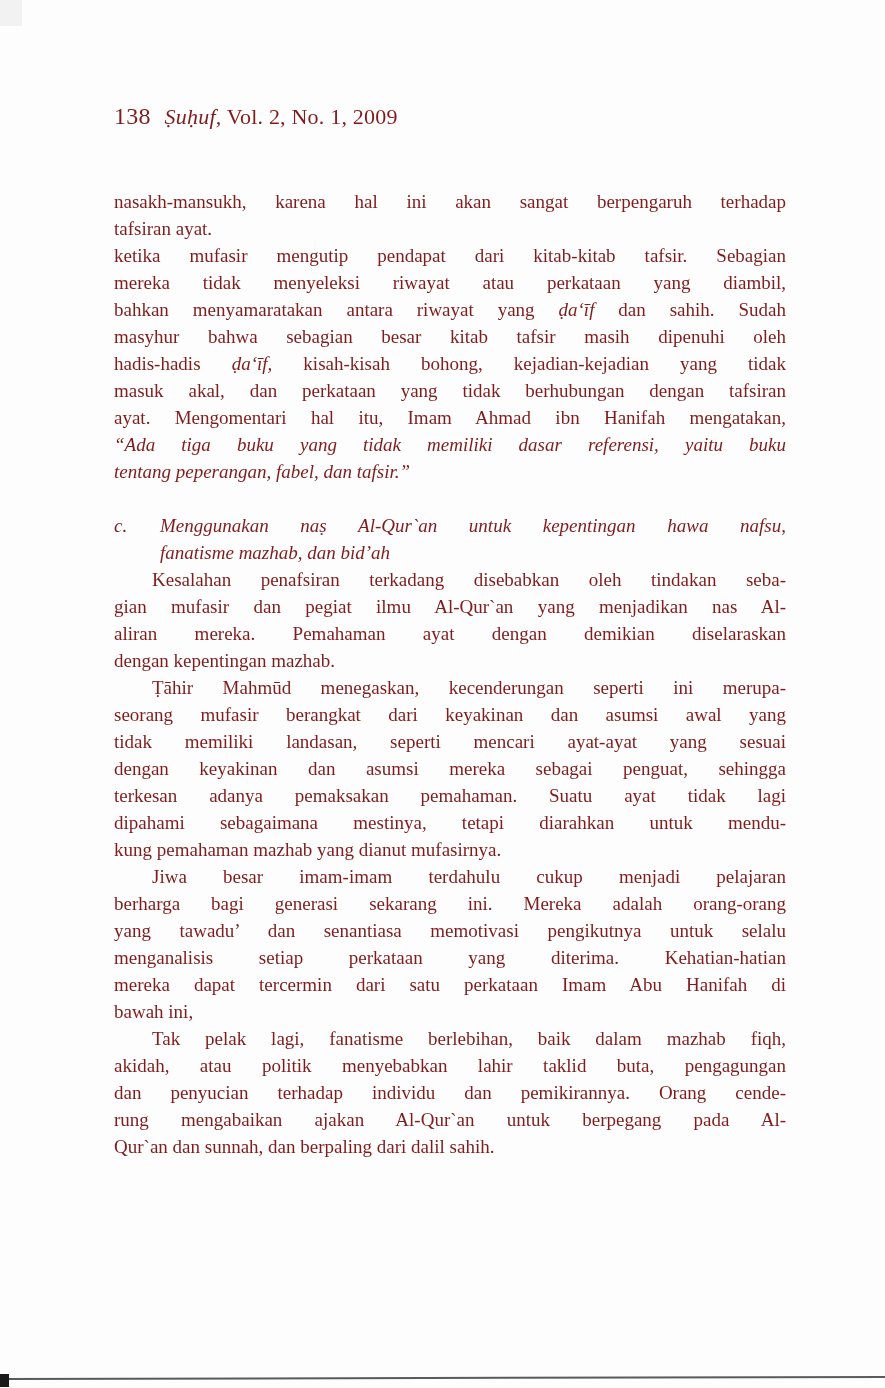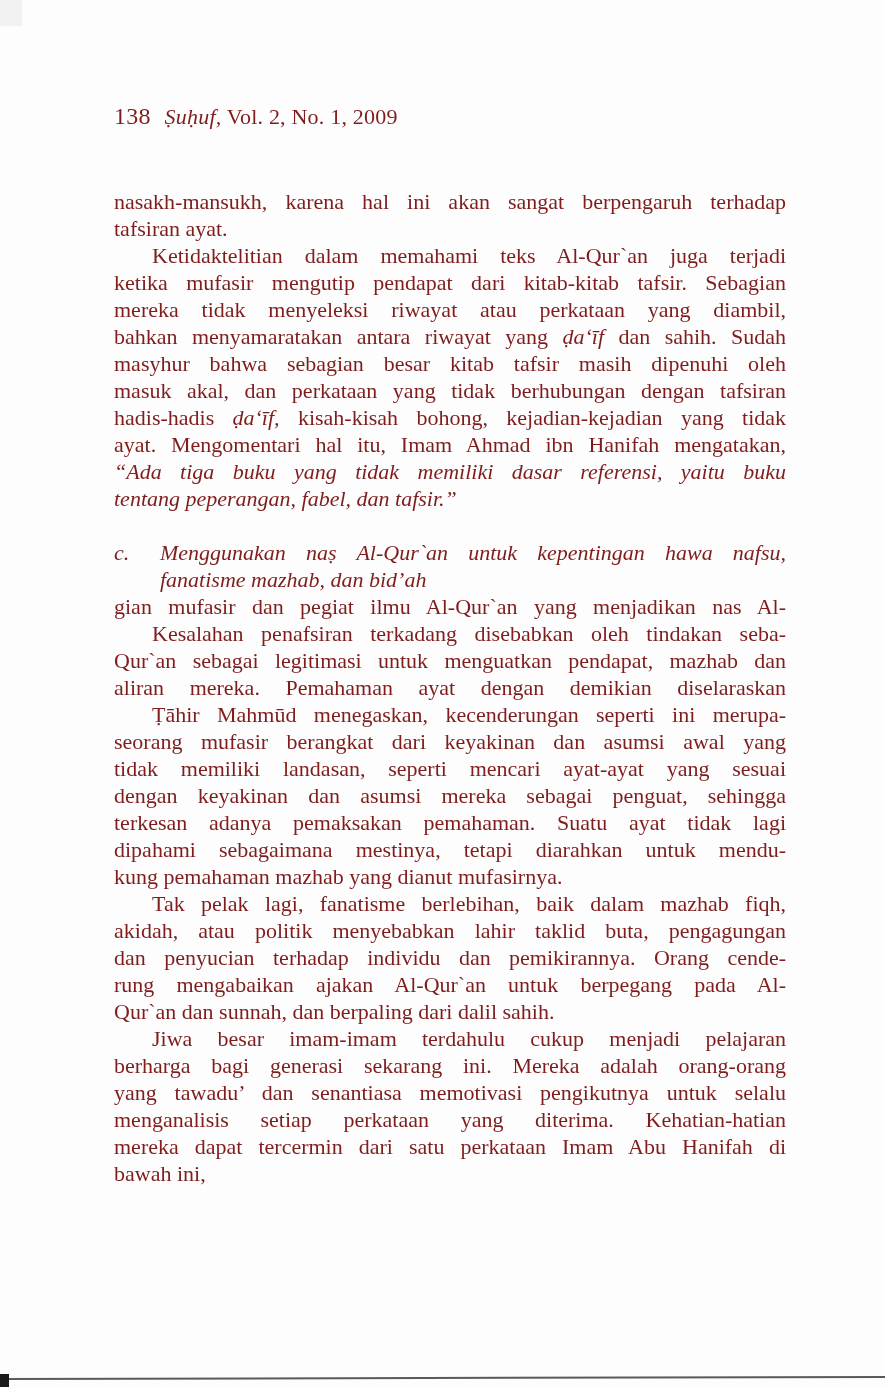--- a/index.html
+++ b/index.html
@@ -28,21 +28,21 @@
   .running-header .page-num {
     font-size: 24px;
     margin-right: 14px;
   }
   .italic { font-style: italic; }
   .doc-body {
     position: absolute;
     left: 114px;
     top: 188px;
     width: 672px;
-    font-size: 22px;
+    font-size: 19px;
     line-height: 27px;
   }
   .block { margin: 0; }
   .block.space-before { margin-top: 27px; }
   .line {
     text-align: justify;
     text-align-last: justify;
     white-space: normal;
   }
   .line.last {
@@ -93,64 +93,63 @@
   <div class="running-header">
     <span class="page-num">138</span><span class="italic">Ṣuḥuf,</span><span> Vol. 2, No. 1, 2009</span>
   </div>
 
   <div class="doc-body">
       <div class="block paragraph">
         <div class="line"><span>nasakh-mansukh, karena hal ini akan sangat berpengaruh terhadap</span></div>
         <div class="line last"><span>tafsiran ayat.</span></div>
       </div>
       <div class="block paragraph">
-        <div class="line indent"><span>Ketidaktelitian dalam memahami teks Al-Qur`an juga terjadi</span></div>
         <div class="line"><span>ketika mufasir mengutip pendapat dari kitab-kitab tafsir. Sebagian</span></div>
         <div class="line"><span>mereka tidak menyeleksi riwayat atau perkataan yang diambil,</span></div>
         <div class="line"><span>bahkan menyamaratakan antara riwayat yang </span><span class="italic">ḍa‘īf</span><span> dan sahih. Sudah</span></div>
         <div class="line"><span>masyhur bahwa sebagian besar kitab tafsir masih dipenuhi oleh</span></div>
+        <div class="line"><span>hadis-hadis </span><span class="italic">ḍa‘īf,</span><span> kisah-kisah bohong, kejadian-kejadian yang tidak</span></div>
         <div class="line"><span>masuk akal, dan perkataan yang tidak berhubungan dengan tafsiran</span></div>
-        <div class="line"><span>hadis-hadis </span><span class="italic">ḍa‘īf,</span><span> kisah-kisah bohong, kejadian-kejadian yang tidak</span></div>
         <div class="line"><span>ayat. Mengomentari hal itu, Imam Ahmad ibn Hanifah mengatakan,</span></div>
         <div class="line"><span class="italic">“Ada tiga buku yang tidak memiliki dasar referensi, yaitu buku</span></div>
         <div class="line last"><span class="italic">tentang peperangan, fabel, dan tafsir.”</span></div>
       </div>
       <div class="block heading space-before">
         <span class="marker italic">c.</span>
         <div class="line"><span class="italic">Menggunakan naṣ Al-Qur`an untuk kepentingan hawa nafsu,</span></div>
         <div class="line last"><span class="italic">fanatisme mazhab, dan bid’ah</span></div>
       </div>
       <div class="block paragraph">
+        <div class="line indent"><span>Kesalahan penafsiran terkadang disebabkan oleh tindakan seba-</span></div>
         <div class="line"><span>gian mufasir dan pegiat ilmu Al-Qur`an yang menjadikan nas Al-</span></div>
-        <div class="line indent"><span>Kesalahan penafsiran terkadang disebabkan oleh tindakan seba-</span></div>
-        <div class="line"><span>Qur`an sebagai legitimasi untuk menguatkan pendapat, mazhab dan</span></div>
         <div class="line"><span>aliran mereka. Pemahaman ayat dengan demikian diselaraskan</span></div>
+        <div class="line last"><span>dengan kepentingan mazhab.</span></div>
       </div>
       <div class="block paragraph">
         <div class="line indent"><span>Ṭāhir Mahmūd menegaskan, kecenderungan seperti ini merupa-</span></div>
         <div class="line"><span>seorang mufasir berangkat dari keyakinan dan asumsi awal yang</span></div>
         <div class="line"><span>tidak memiliki landasan, seperti mencari ayat-ayat yang sesuai</span></div>
         <div class="line"><span>dengan keyakinan dan asumsi mereka sebagai penguat, sehingga</span></div>
         <div class="line"><span>terkesan adanya pemaksakan pemahaman. Suatu ayat tidak lagi</span></div>
         <div class="line"><span>dipahami sebagaimana mestinya, tetapi diarahkan untuk mendu-</span></div>
         <div class="line last"><span>kung pemahaman mazhab yang dianut mufasirnya.</span></div>
       </div>
       <div class="block paragraph">
-        <div class="line indent"><span>Tak pelak lagi, fanatisme berlebihan, baik dalam mazhab fiqh,</span></div>
-        <div class="line"><span>akidah, atau politik menyebabkan lahir taklid buta, pengagungan</span></div>
-        <div class="line"><span>dan penyucian terhadap individu dan pemikirannya. Orang cende-</span></div>
-        <div class="line"><span>rung mengabaikan ajakan Al-Qur`an untuk berpegang pada Al-</span></div>
-        <div class="line last"><span>Qur`an dan sunnah, dan berpaling dari dalil sahih.</span></div>
-      </div>
-      <div class="block paragraph">
         <div class="line indent"><span>Jiwa besar imam-imam terdahulu cukup menjadi pelajaran</span></div>
         <div class="line"><span>berharga bagi generasi sekarang ini. Mereka adalah orang-orang</span></div>
         <div class="line"><span>yang tawadu’ dan senantiasa memotivasi pengikutnya untuk selalu</span></div>
         <div class="line"><span>menganalisis setiap perkataan yang diterima. Kehatian-hatian</span></div>
         <div class="line"><span>mereka dapat tercermin dari satu perkataan Imam Abu Hanifah di</span></div>
         <div class="line last"><span>bawah ini,</span></div>
+      </div>
+      <div class="block paragraph">
+        <div class="line indent"><span>Tak pelak lagi, fanatisme berlebihan, baik dalam mazhab fiqh,</span></div>
+        <div class="line"><span>akidah, atau politik menyebabkan lahir taklid buta, pengagungan</span></div>
+        <div class="line"><span>dan penyucian terhadap individu dan pemikirannya. Orang cende-</span></div>
+        <div class="line"><span>rung mengabaikan ajakan Al-Qur`an untuk berpegang pada Al-</span></div>
+        <div class="line last"><span>Qur`an dan sunnah, dan berpaling dari dalil sahih.</span></div>
       </div>
     </div>
 
   <div class="scan-edge-line"></div>
   <div class="scan-edge-blob"></div>
 
 </div>
 
 </body></html>

